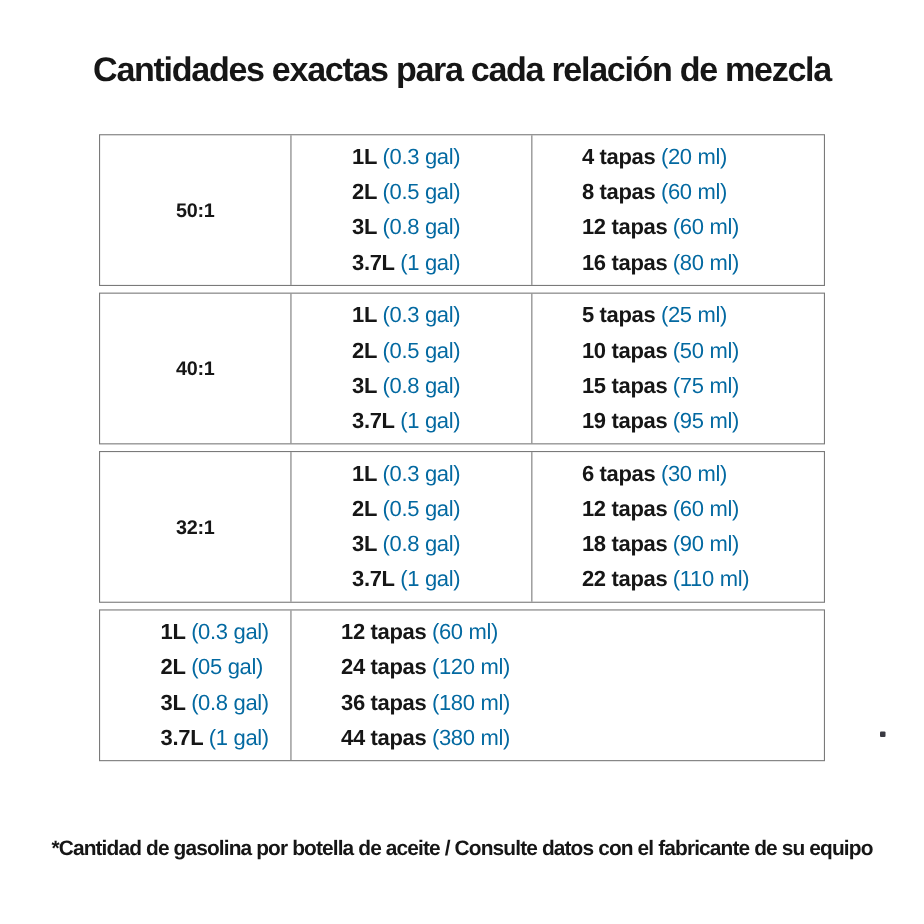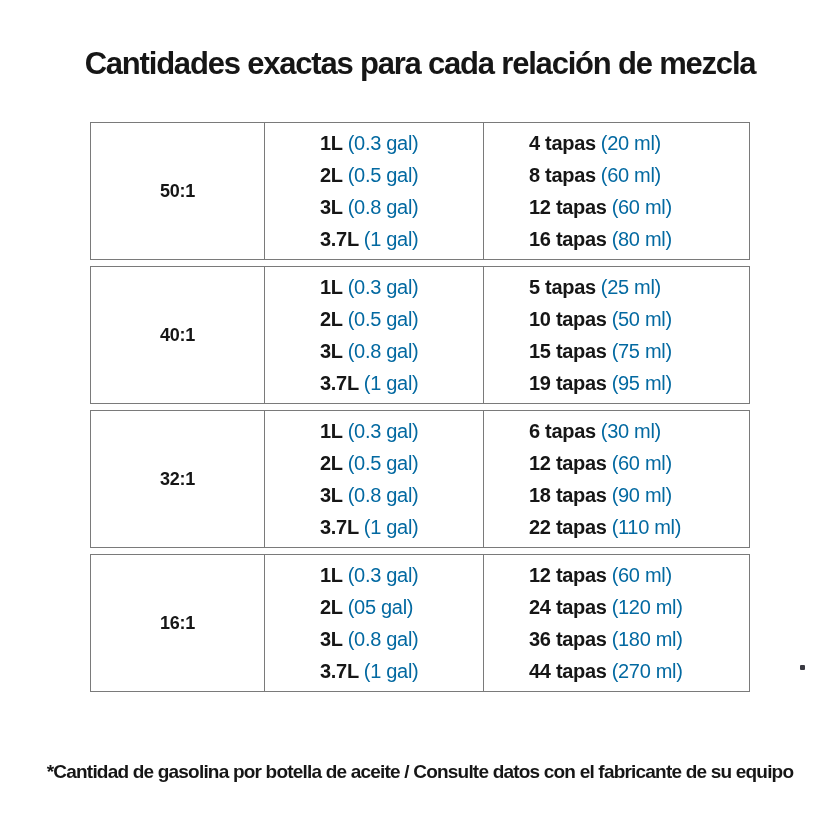--- a/index.html
+++ b/index.html
@@ -115,34 +115,31 @@
       </div>
       <div class="cell lines-cell aceite-cell">
         <div class="line"><span class="b">6 tapas</span><span class="r">(30 ml)</span></div>
         <div class="line"><span class="b">12 tapas</span><span class="r">(60 ml)</span></div>
         <div class="line"><span class="b">18 tapas</span><span class="r">(90 ml)</span></div>
         <div class="line"><span class="b">22 tapas</span><span class="r">(110 ml)</span></div>
       </div>
     </div>
 
     <div class="trow datarow">
-      <div class="cell ratio-cell">
-        <span>16:1</span>
-      </div>
       <div class="cell lines-cell">
         <div class="line"><span class="b">1L</span><span class="r">(0.3 gal)</span></div>
         <div class="line"><span class="b">2L</span><span class="r">(05 gal)</span></div>
         <div class="line"><span class="b">3L</span><span class="r">(0.8 gal)</span></div>
         <div class="line"><span class="b">3.7L</span><span class="r">(1 gal)</span></div>
       </div>
       <div class="cell lines-cell aceite-cell">
         <div class="line"><span class="b">12 tapas</span><span class="r">(60 ml)</span></div>
         <div class="line"><span class="b">24 tapas</span><span class="r">(120 ml)</span></div>
         <div class="line"><span class="b">36 tapas</span><span class="r">(180 ml)</span></div>
-        <div class="line"><span class="b">44 tapas</span><span class="r">(270 ml)</span></div>
+        <div class="line"><span class="b">44 tapas</span><span class="r">(380 ml)</span></div>
       </div>
     </div>
 
   </div>
 
   <div class="footnote">*Cantidad de gasolina por botella de aceite / Consulte datos con el fabricante de su equipo</div>
 
   <div class="artifact-dot"></div>
 
 </div>

